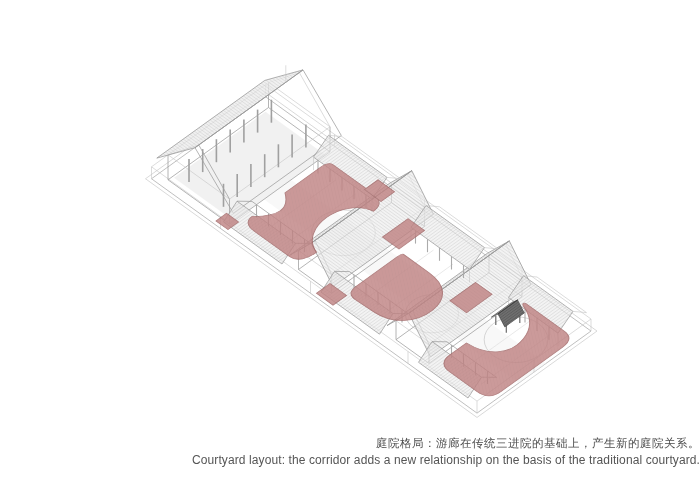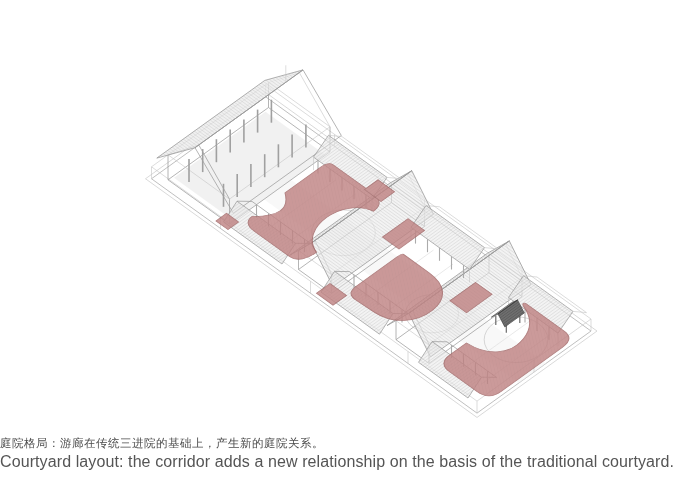--- a/index.html
+++ b/index.html
@@ -3,25 +3,25 @@
 <meta charset="utf-8">
 <style>
   html,body{margin:0;padding:0;}
   body{
     width:700px;height:494px;position:relative;overflow:hidden;
     background:#ffffff;
     font-family:"Liberation Sans", sans-serif;
   }
   #stage{position:absolute;left:0;top:0;width:700px;height:430px;}
   .caption{
-    position:absolute;left:0;width:700px;text-align:left;
+    position:absolute;left:0;width:700px;text-align:right;
     color:#4d4d4d;
   }
   #caption-zh{top:436px;font-size:11.5px;letter-spacing:0.5px;}
-  #caption-en{top:453px;font-size:16px;letter-spacing:0.1px;color:#555;}
+  #caption-en{top:453px;font-size:12px;letter-spacing:0.1px;color:#555;}
 </style>
 </head>
 <body>
 
 <svg id="stage" viewBox="0 0 700 430" xmlns="http://www.w3.org/2000/svg">
   <defs>
     <pattern id="hA" width="6" height="2.6" patternUnits="userSpaceOnUse" patternTransform="rotate(35.8)">
       <line x1="0" y1="0" x2="6" y2="0" stroke="#b3b3b3" stroke-width="0.55"></line>
     </pattern>
     <pattern id="hB" width="6" height="2.6" patternUnits="userSpaceOnUse" patternTransform="rotate(-35.8)">

